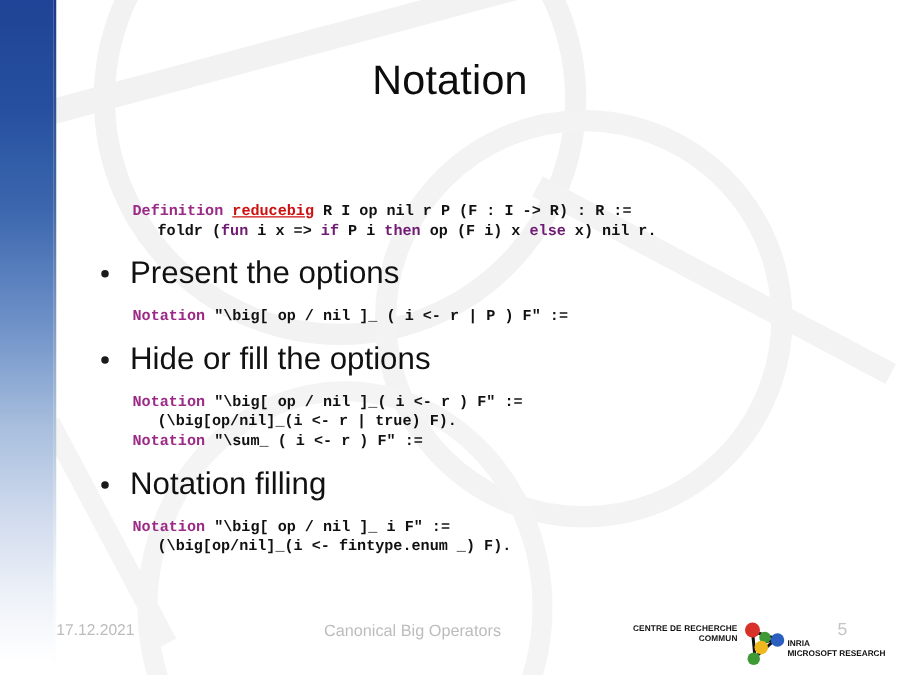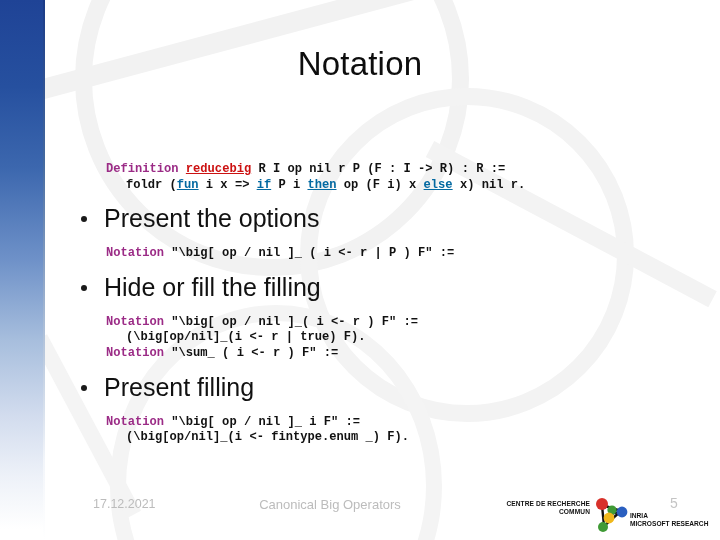--- a/index.html
+++ b/index.html
@@ -133,21 +133,21 @@
     font-weight: bold;
     line-height: 15.6px;
     color: #111111;
     white-space: pre;
   }
   .code-block .l1 { padding-left: 58px; }
   .code-block .l2 { padding-left: 78px; }
 
   .kw-def   { color: #9b2b86; }
   .kw-not   { color: #9b2b86; }
-  .kw-grn   { color: #0369a1; text-decoration: underline; }
+  .kw-grn   { color: #701a75; }
   .err      { color: #cc1111; text-decoration: underline;
               text-decoration-color: #cc1111; }
 
   .bullet-row {
     position: relative;
     padding-left: 56px;
     font-size: 25px;
     line-height: 29px;
     color: #111111;
   }
@@ -171,21 +171,20 @@
     top: 494px;
     width: 720px;
     height: 46px;
   }
   #footer-date {
     position: absolute;
     left: 45px;
     top: 3px;
     font-size: 12.5px;
     color: #bcbcbc;
-    margin-left: 48px;
   }
   #footer-center {
     position: absolute;
     left: 180px;
     top: 3px;
     width: 300px;
     text-align: center;
     font-size: 13px;
     color: #bcbcbc;
   }
@@ -254,25 +253,25 @@
 
   <div id="title">Notation</div>
 
   <div id="content">
       <div class="code-block"><div class="l1"><span class="kw-def">Definition</span><span> </span><span class="err">reducebig</span><span> R I op nil r P (F : I -&gt; R) : R :=</span></div><div class="l2"><span>foldr (</span><span class="kw-grn">fun</span><span> i x =&gt; </span><span class="kw-grn">if</span><span> P i </span><span class="kw-grn">then</span><span> op (F i) x </span><span class="kw-grn">else</span><span> x) nil r.</span></div></div>
       <div class="gap-s"></div>
       <div class="bullet-row"><span class="bullet-dot"></span><span>Present the options</span></div>
       <div class="gap-m"></div>
       <div class="code-block"><div class="l1"><span class="kw-not">Notation</span><span> "\big[ op / nil ]_ ( i &lt;- r | P ) F" :=</span></div></div>
       <div class="gap-s"></div>
-      <div class="bullet-row"><span class="bullet-dot"></span><span>Hide or fill the filling</span></div>
+      <div class="bullet-row"><span class="bullet-dot"></span><span>Hide or fill the options</span></div>
       <div class="gap-m"></div>
       <div class="code-block"><div class="l1"><span class="kw-not">Notation</span><span> "\big[ op / nil ]_( i &lt;- r ) F" :=</span></div><div class="l2"><span>(\big[op/nil]_(i &lt;- r | true) F).</span></div><div class="l1"><span class="kw-not">Notation</span><span> "\sum_ ( i &lt;- r ) F" :=</span></div></div>
       <div class="gap-s"></div>
-      <div class="bullet-row"><span class="bullet-dot"></span><span>Present filling</span></div>
+      <div class="bullet-row"><span class="bullet-dot"></span><span>Notation filling</span></div>
       <div class="gap-m"></div>
       <div class="code-block"><div class="l1"><span class="kw-not">Notation</span><span> "\big[ op / nil ]_ i F" :=</span></div><div class="l2"><span>(\big[op/nil]_(i &lt;- fintype.enum _) F).</span></div></div>
     </div>
 
   <div id="footer">
     <div id="footer-date">17.12.2021</div>
     <div id="footer-center">Canonical Big Operators</div>
 
     <div id="logo">
       <div id="logo-crc">

